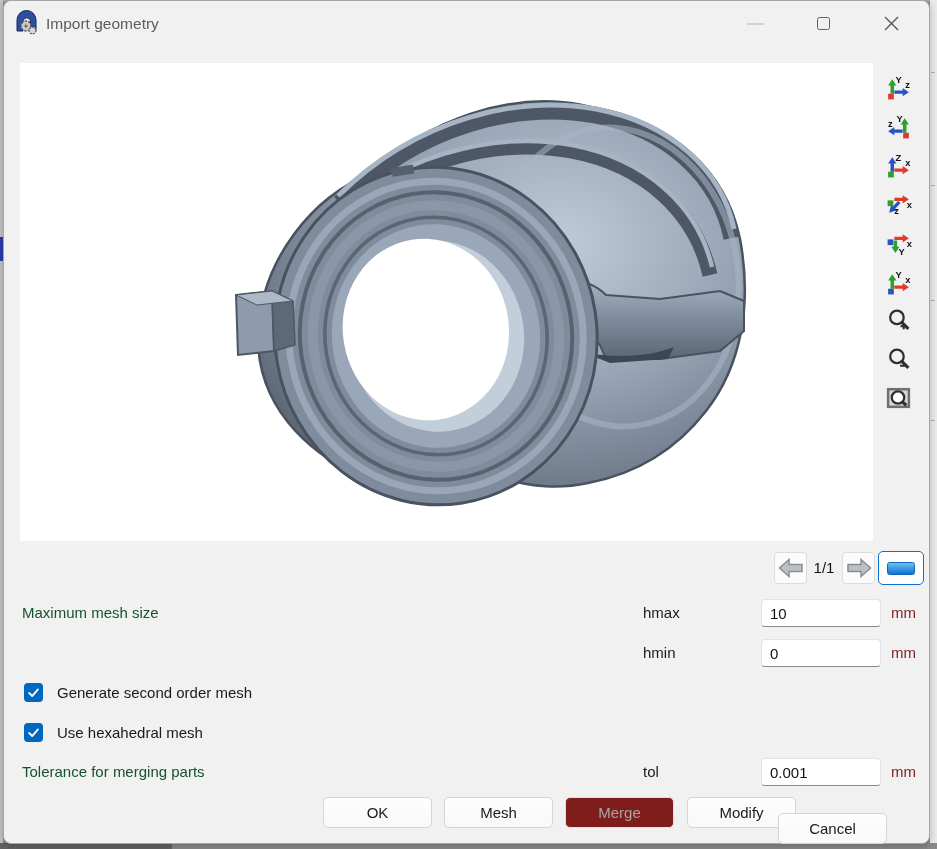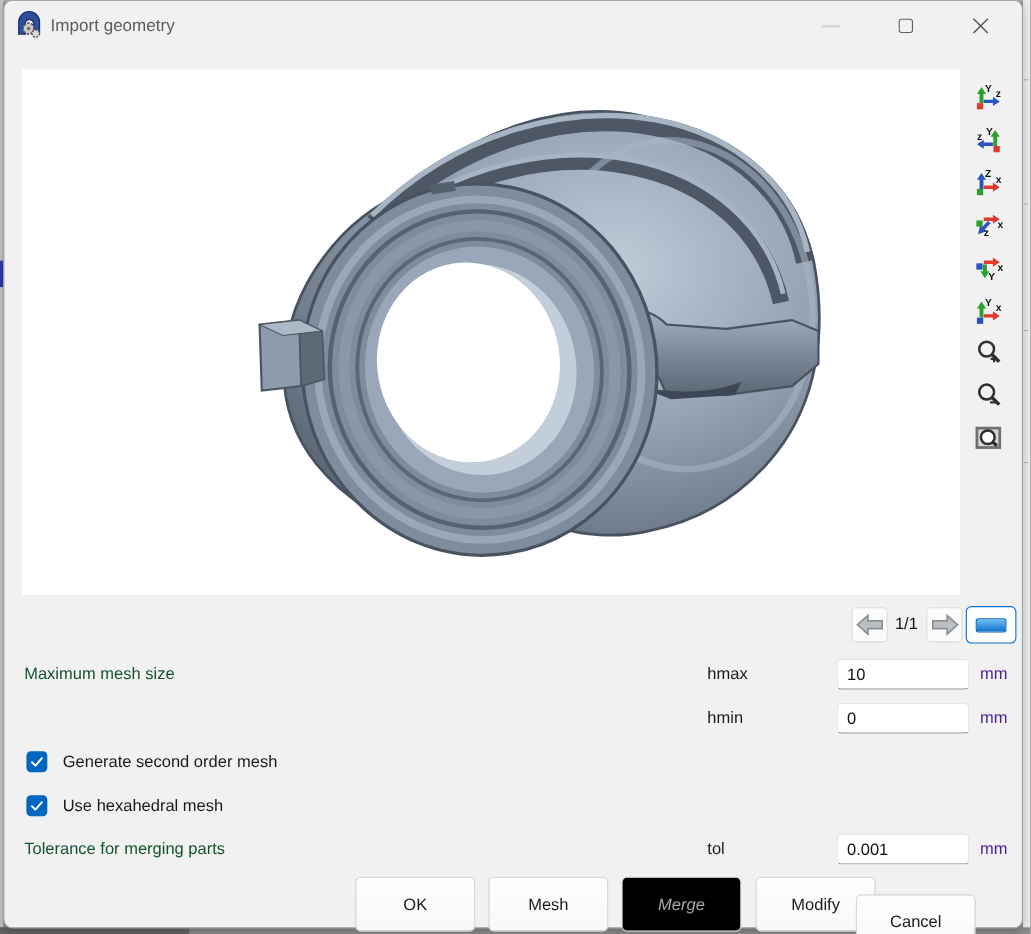--- a/index.html
+++ b/index.html
@@ -40,34 +40,34 @@
   
   .pager-btn{position:absolute;width:33px;height:32px;top:551px;background:#fbfbfb;border:1px solid #dcdcdc;border-radius:4px;display:flex;align-items:center;justify-content:center;}
   .pager-label{position:absolute;left:804px;top:551px;width:32px;height:32px;line-height:32px;text-align:center;font-size:15px;color:#111;}
   .pager-blue{position:absolute;left:874px;top:550px;width:46px;height:34px;background:#fff;border:1.5px solid #0b6fd0;border-radius:5px;display:flex;align-items:center;justify-content:center;}
   .pager-blue .bar{width:28px;height:13px;border-radius:2.5px;background:linear-gradient(#6cc0f5,#1272cf);border:1px solid #0f63b8;}
 
   
   .flabel{position:absolute;left:18px;font-size:15px;color:#14532d;line-height:28px;}
   .fsym{position:absolute;left:639px;width:90px;text-align:left;font-size:15px;color:#1a1a1a;line-height:28px;}
   .finput{position:absolute;left:757px;width:120px;height:28px;background:#fff;border:1px solid #e3e3e3;border-bottom:1px solid #8b8b8b;border-radius:4px;font-size:15px;color:#111;padding:0 8px;outline:none;}
-  .funit{position:absolute;left:887px;font-size:15px;color:#4c1d95;line-height:28px;}
+  .funit{position:absolute;left:887px;font-size:15px;color:#7f1d1d;line-height:28px;}
   .row1{top:598px;} .row2{top:638px;} .row5{top:757px;}
 
   .checkrow{position:absolute;left:20px;display:flex;align-items:center;gap:14px;height:20px;}
   .cbrow1{top:681px;} .cbrow2{top:721px;}
   .checkbox{width:19px;height:19px;border-radius:4px;background:#0067c0;display:flex;align-items:center;justify-content:center;}
   .checkbox svg{display:block;}
   .cblabel{font-size:15px;color:#1a1a1a;}
 
   
-  .abtn{position:absolute;top:796px;width:109px;height:50px;background:linear-gradient(#fefefe,#f8f8f8);
+  .abtn{position:absolute;top:796px;width:109px;height:31px;background:linear-gradient(#fefefe,#f8f8f8);
         border:1px solid #d5d5d5;border-radius:5px;font-size:15px;color:#1a1a1a;
         display:flex;align-items:center;justify-content:center;cursor:default;}
-  .abtn.disabled{color:#a6a6a6;background:#000000;border-color:#e0e0e0;font-style:italic;}
+  .abtn.disabled{color:#a6a6a6;background:#7f1d1d;border-color:#e0e0e0;}
   .ab0{left:319px;} .ab1{left:440px;} .ab2{left:561px;} .ab3{left:683px;} .ab4{left:774px;margin-top:16px;}
 
   .axis-label{font:bold 9px "Liberation Sans",sans-serif;fill:#111;}
 </style>
 </head>
 <body>
 
 <div class="stage">
 
   <div class="bg-top"></div>

